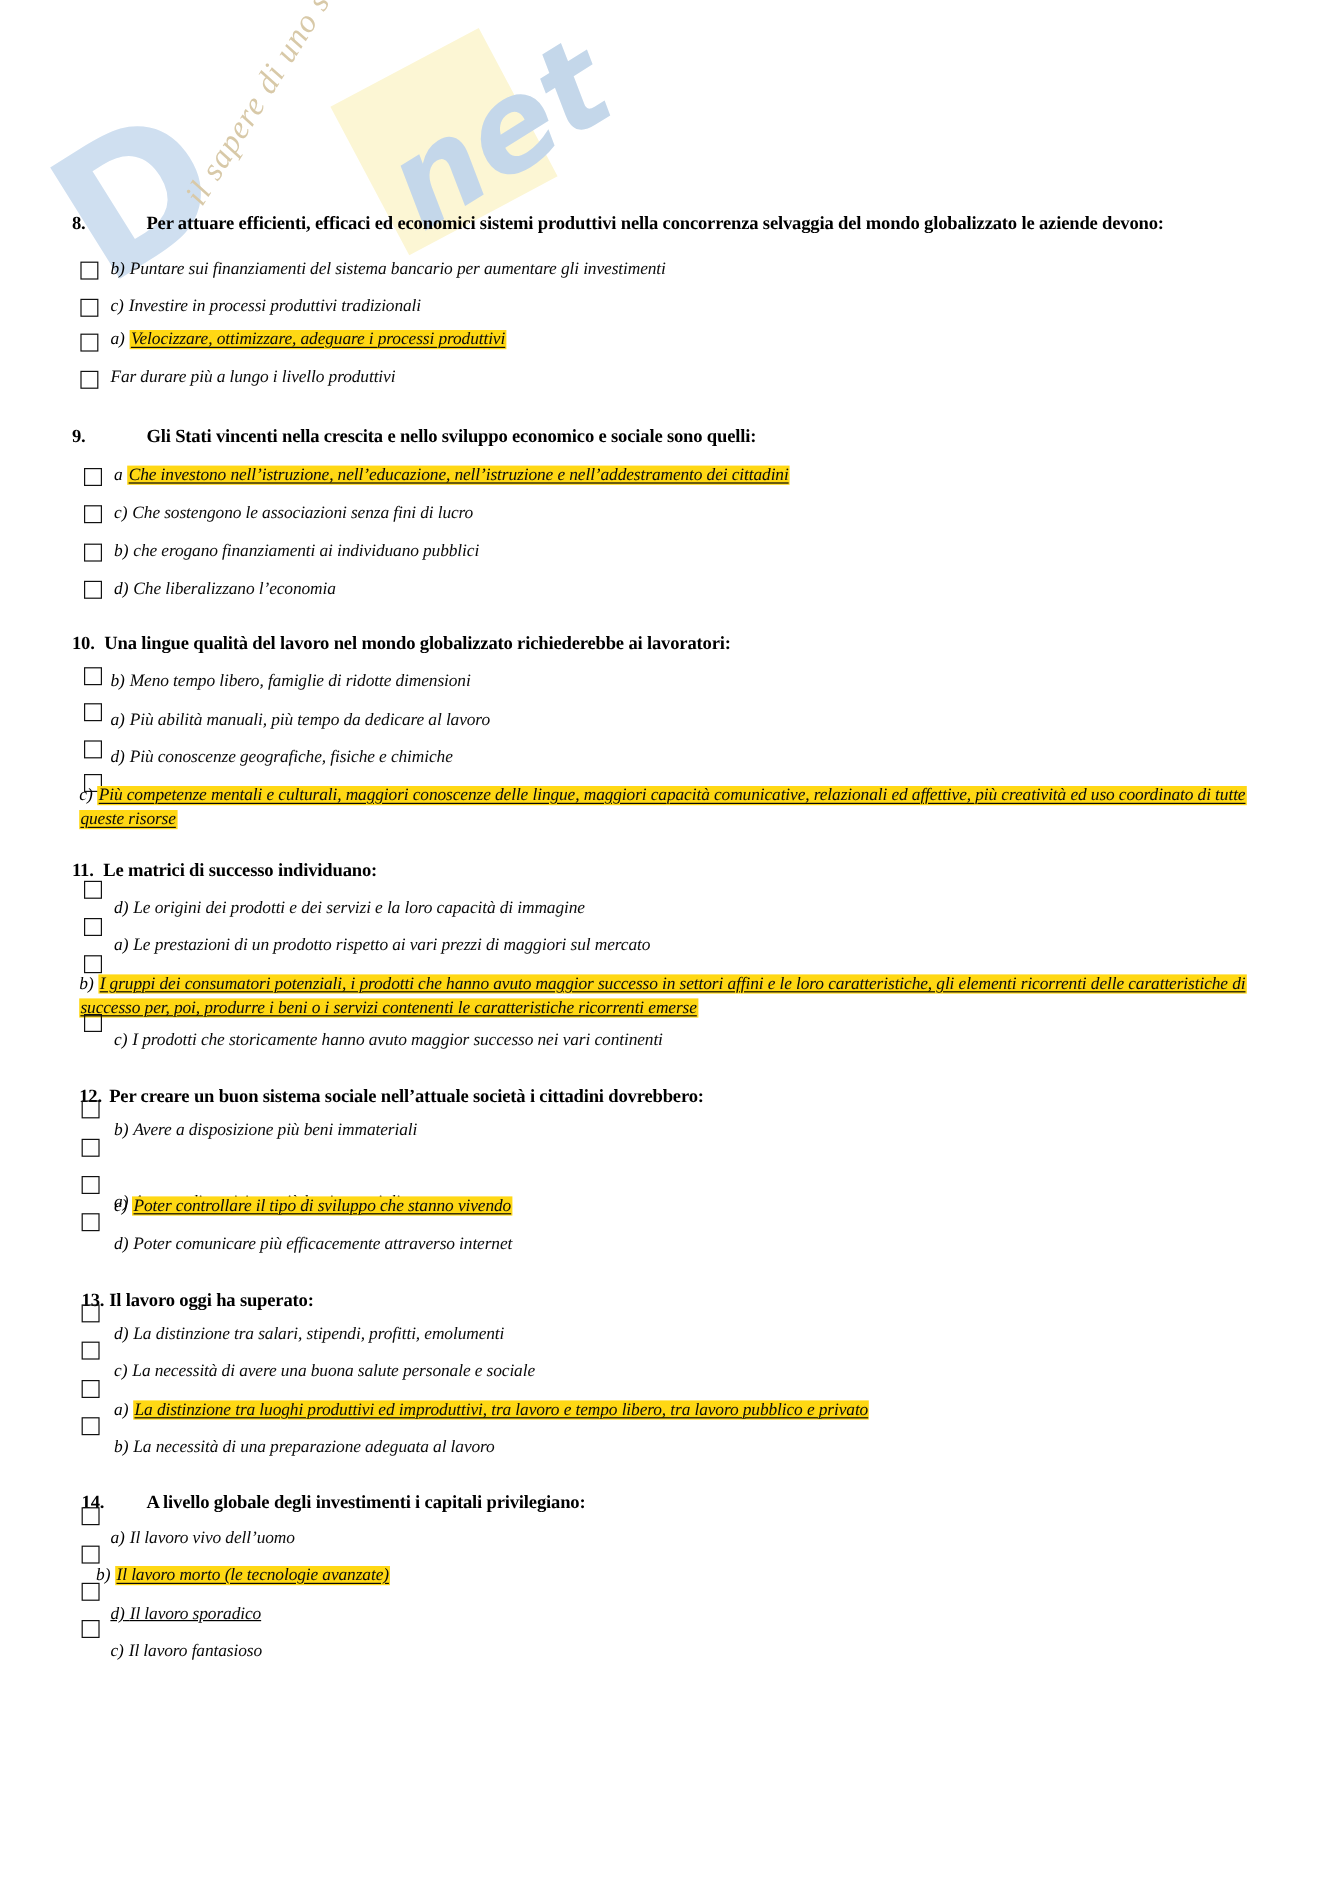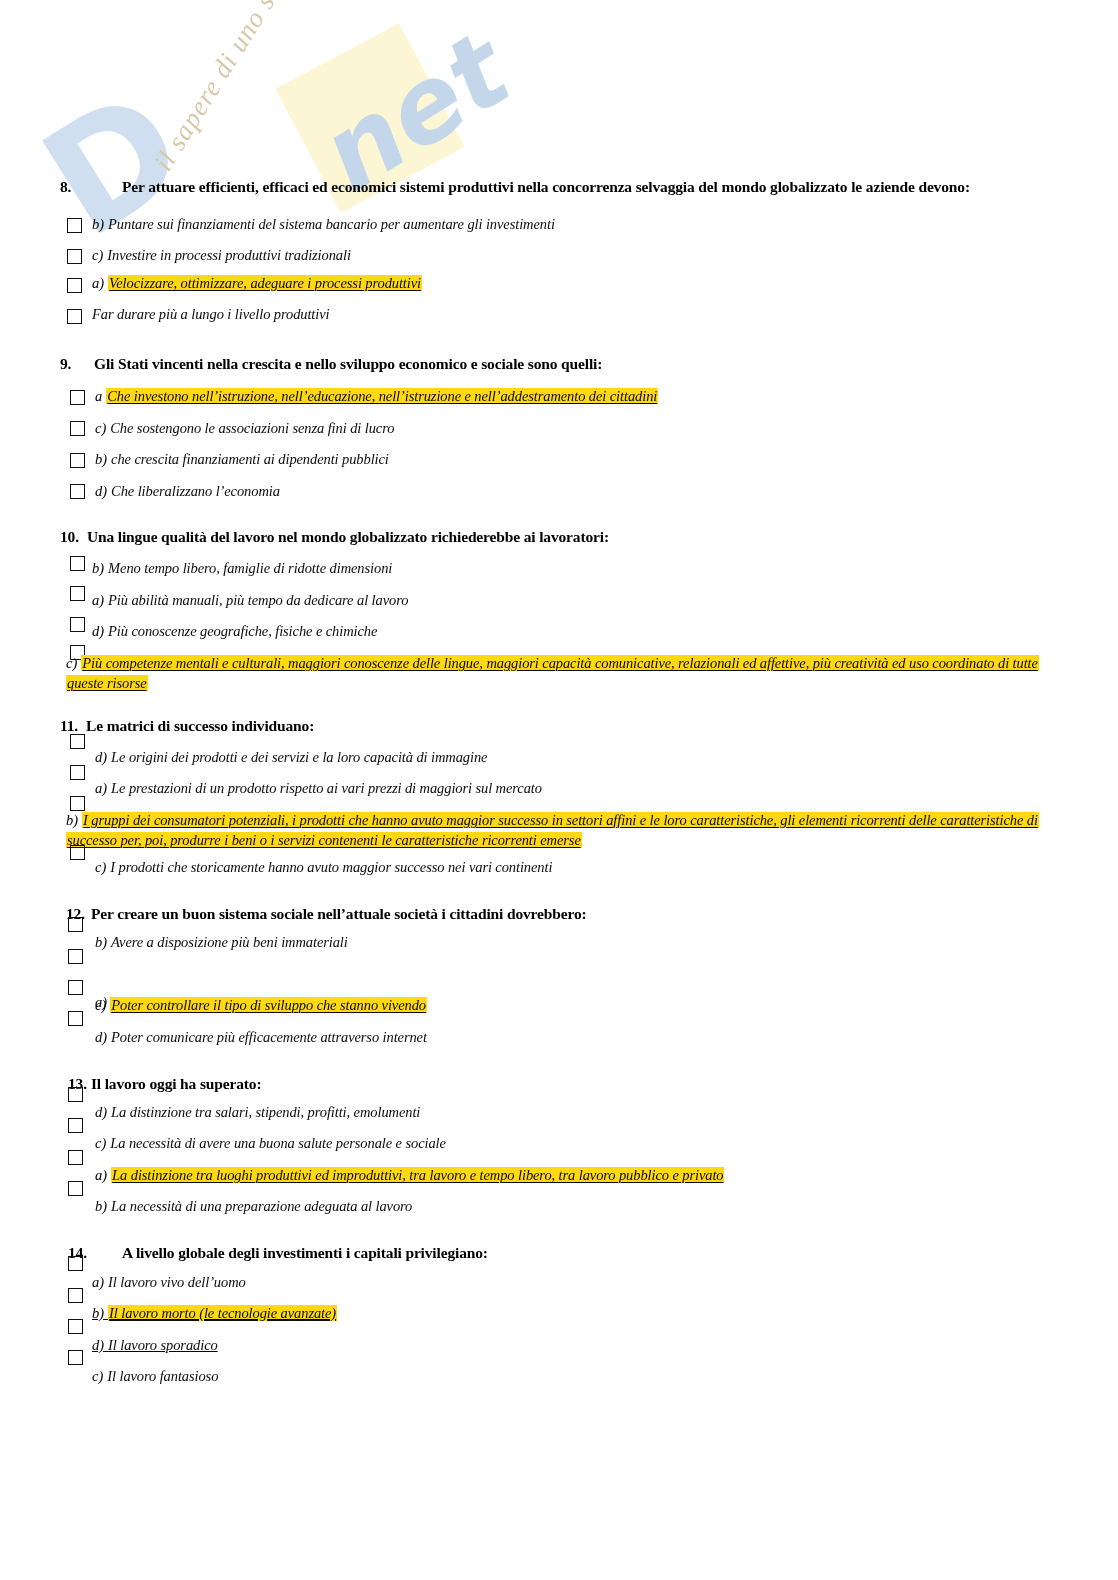--- a/index.html
+++ b/index.html
@@ -156,27 +156,27 @@
         <div class="checkbox" style="left: 67px; top: 218px;"></div>
         <div class="opt-row" style="position: absolute; left: 92px; top: 214px; width: 940px; line-height: 20px;"><span class="opt-letter">b)</span> <span class="opt-text">Puntare sui finanziamenti del sistema bancario per aumentare gli investimenti</span></div>
         <div class="checkbox" style="left: 67px; top: 249px;"></div>
         <div class="opt-row" style="position: absolute; left: 92px; top: 245px; width: 940px; line-height: 20px;"><span class="opt-letter">c)</span> <span class="opt-text">Investire in processi produttivi tradizionali</span></div>
         <div class="checkbox" style="left: 67px; top: 278px;"></div>
         <div class="opt-row" style="position: absolute; left: 92px; top: 273px; width: 940px; line-height: 20px;"><span class="opt-letter">a)</span> <span class="opt-text hl">Velocizzare, ottimizzare, adeguare i processi produttivi</span></div>
         <div class="checkbox" style="left: 67px; top: 309px;"></div>
         <div class="opt-row" style="position: absolute; left: 92px; top: 304px; width: 940px; line-height: 20px;"><span class="opt-text">Far durare più a lungo i livello produttivi</span></div>
       </div>
       <div class="question-block">
-        <div class="q-head" style="position: absolute; left: 60px; top: 355px;"><span class="q-num wide">9.</span><span style="">Gli Stati vincenti nella crescita e nello sviluppo economico e sociale sono quelli:</span></div>
+        <div class="q-head" style="position: absolute; left: 60px; top: 355px;"><span class="q-num wide">9.</span><span style="margin-left: 28px;">Gli Stati vincenti nella crescita e nello sviluppo economico e sociale sono quelli:</span></div>
         <div class="checkbox" style="left: 70px; top: 390px;"></div>
         <div class="opt-row" style="position: absolute; left: 95px; top: 386px; width: 940px; line-height: 20px;"><span class="opt-letter">a</span> <span class="opt-text hl">Che investono nell’istruzione, nell’educazione, nell’istruzione e nell’addestramento dei cittadini</span></div>
         <div class="checkbox" style="left: 70px; top: 421px;"></div>
         <div class="opt-row" style="position: absolute; left: 95px; top: 418px; width: 940px; line-height: 20px;"><span class="opt-letter">c)</span> <span class="opt-text">Che sostengono le associazioni senza fini di lucro</span></div>
         <div class="checkbox" style="left: 70px; top: 453px;"></div>
-        <div class="opt-row" style="position: absolute; left: 95px; top: 449px; width: 940px; line-height: 20px;"><span class="opt-letter">b)</span> <span class="opt-text">che crescita finanziamenti ai dipendenti pubblici</span></div>
+        <div class="opt-row" style="position: absolute; left: 95px; top: 449px; width: 940px; line-height: 20px;"><span class="opt-letter">b)</span> <span class="opt-text">che erogano finanziamenti ai individuano pubblici</span></div>
         <div class="checkbox" style="left: 70px; top: 484px;"></div>
         <div class="opt-row" style="position: absolute; left: 95px; top: 481px; width: 940px; line-height: 20px;"><span class="opt-letter">d)</span> <span class="opt-text">Che liberalizzano l’economia</span></div>
       </div>
       <div class="question-block">
         <div class="q-head" style="position: absolute; left: 60px; top: 528px;"><span class="q-num">10.</span><span style="margin-left: 8px;">Una lingue qualità del lavoro nel mondo globalizzato richiederebbe ai lavoratori:</span></div>
         <div class="checkbox" style="left: 70px; top: 556px;"></div>
         <div class="opt-row" style="position: absolute; left: 92px; top: 558px; width: 940px; line-height: 20px;"><span class="opt-letter">b)</span> <span class="opt-text">Meno tempo libero, famiglie di ridotte dimensioni</span></div>
         <div class="checkbox" style="left: 70px; top: 586px;"></div>
         <div class="opt-row" style="position: absolute; left: 92px; top: 590px; width: 940px; line-height: 20px;"><span class="opt-letter">a)</span> <span class="opt-text">Più abilità manuali, più tempo da dedicare al lavoro</span></div>
         <div class="checkbox" style="left: 70px; top: 617px;"></div>
@@ -215,21 +215,21 @@
         <div class="checkbox" style="left: 68px; top: 1150px;"></div>
         <div class="opt-row" style="position: absolute; left: 95px; top: 1165px; width: 940px; line-height: 20px;"><span class="opt-letter">a)</span> <span class="opt-text hl">La distinzione tra luoghi produttivi ed improduttivi, tra lavoro e tempo libero, tra lavoro pubblico e privato</span></div>
         <div class="checkbox" style="left: 68px; top: 1181px;"></div>
         <div class="opt-row" style="position: absolute; left: 95px; top: 1196px; width: 940px; line-height: 20px;"><span class="opt-letter">b)</span> <span class="opt-text">La necessità di una preparazione adeguata al lavoro</span></div>
       </div>
       <div class="question-block">
         <div class="q-head" style="position: absolute; left: 68px; top: 1244px;"><span class="q-num wide">14.</span><span style="margin-left: 20px;">A livello globale degli investimenti i capitali privilegiano:</span></div>
         <div class="checkbox" style="left: 68px; top: 1256px;"></div>
         <div class="opt-row" style="position: absolute; left: 92px; top: 1272px; width: 940px; line-height: 20px;"><span class="opt-letter">a)</span> <span class="opt-text">Il lavoro vivo dell’uomo</span></div>
         <div class="checkbox" style="left: 68px; top: 1288px;"></div>
-        <div class="opt-row" style="position: absolute; left: 92px; top: 1303px; width: 940px; line-height: 20px; text-decoration: underline;"><span class="opt-letter">b)</span> <span class="opt-text hl">Il lavoro morto (le tecnologie avanzate)</span></div>
+        <div class="opt-row" style="position: absolute; left: 80px; top: 1303px; width: 940px; line-height: 20px;"><span class="opt-letter">b)</span> <span class="opt-text hl">Il lavoro morto (le tecnologie avanzate)</span></div>
         <div class="checkbox" style="left: 68px; top: 1319px;"></div>
         <div class="opt-row" style="position: absolute; left: 92px; top: 1335px; width: 940px; line-height: 20px; text-decoration: underline;"><span class="opt-letter">d)</span> <span class="opt-text">Il lavoro sporadico</span></div>
         <div class="checkbox" style="left: 68px; top: 1350px;"></div>
         <div class="opt-row" style="position: absolute; left: 92px; top: 1366px; width: 940px; line-height: 20px;"><span class="opt-letter">c)</span> <span class="opt-text">Il lavoro fantasioso</span></div>
       </div>
     </div>
 
 </div>
 
 </body></html>

